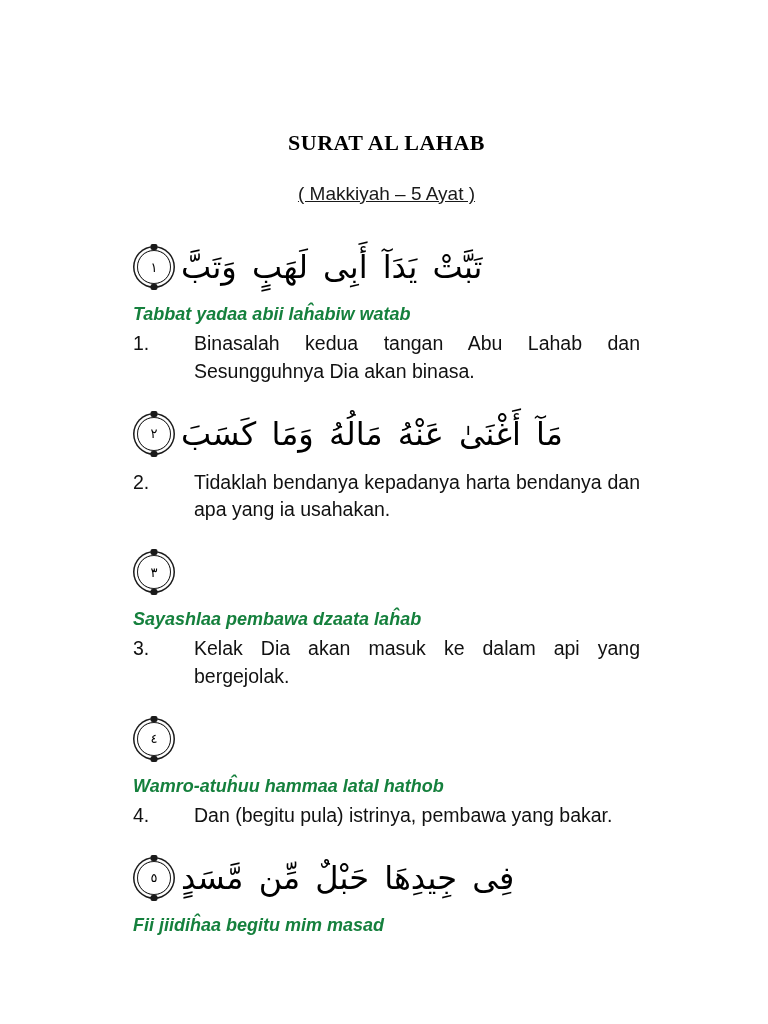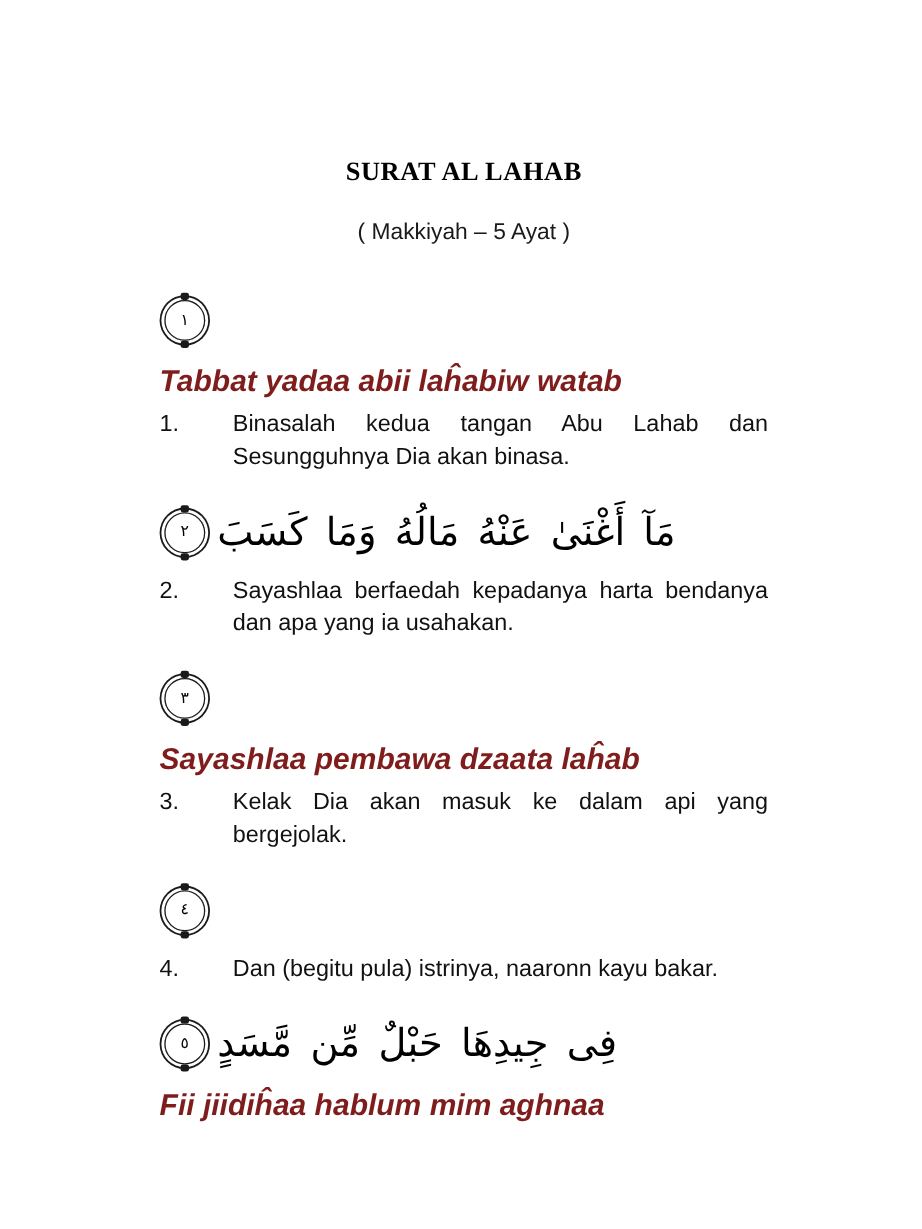--- a/index.html
+++ b/index.html
@@ -28,20 +28,21 @@
     font-size: 22px;
     letter-spacing: 0.5px;
     color: #000000;
     margin: 0 0 27px 0;
   }
   .doc-subtitle {
     text-align: center;
     font-size: 19px;
     color: #1a1a1a;
     margin: 0 0 24px 0;
+    text-decoration: underline;
   }
   .verse {
     margin-bottom: 10px;
   }
   .arabic-row {
     direction: rtl;
     text-align: left; 
     font-family: "DejaVu Sans", sans-serif;
     font-size: 32px;
     line-height: 1.0;
@@ -79,24 +80,24 @@
     width: 7px;
     height: 6px;
     background: #1a1a1a;
     border-radius: 2px;
   }
   .ayah-marker::before { top: -7px; }
   .ayah-marker::after  { bottom: -7px; }
   .translit {
     font-weight: bold;
     font-style: italic;
-    font-size: 25px;
+    font-size: 18px;
     line-height: 1.35;
     margin: 0 0 4px 0;
-    color: #7f1d1d;
+    color: #15803d;
   }
   .translation {
     display: flex;
     align-items: flex-start;
     font-size: 19.5px;
     line-height: 1.42;
     color: #111111;
   }
   .translation .num {
     flex: 0 0 28px;
@@ -111,40 +112,40 @@
 </head>
 <body>
 
 <div class="page">
 
   <h1 class="doc-title">SURAT AL LAHAB</h1>
   <p class="doc-subtitle">( Makkiyah – 5 Ayat )</p>
 
   <section class="verse">
     <div class="arabic-row">
-      <span class="ayah-marker">
+      <span class="arabic-inner">تَبَّتْ يَدَآ أَبِى لَهَبٍ وَتَبَّ</span><span class="ayah-marker">
           <span>١</span>
         </span>
     </div>
     <p class="translit">Tabbat yadaa abii laĥabiw watab</p>
     <div class="translation">
       <span class="num">1.</span>
       <span class="txt">Binasalah kedua tangan Abu Lahab dan Sesungguhnya Dia akan binasa.</span>
     </div>
   </section>
 
   <section class="verse">
     <div class="arabic-row">
       <span class="arabic-inner">مَآ أَغْنَىٰ عَنْهُ مَالُهُ وَمَا كَسَبَ</span><span class="ayah-marker">
           <span>٢</span>
         </span>
     </div>
     <div class="translation">
       <span class="num">2.</span>
-      <span class="txt">Sayashlaa berfaedah kepadanya harta bendanya dan apa yang ia usahakan.</span>
+      <span class="txt">Tidaklah bendanya kepadanya harta bendanya dan apa yang ia usahakan.</span>
     </div>
   </section>
 
   <section class="verse">
     <div class="arabic-row">
       <span class="ayah-marker">
           <span>٣</span>
         </span>
     </div>
     <p class="translit">Sayashlaa pembawa dzaata laĥab</p>
@@ -153,28 +154,29 @@
       <span class="txt">Kelak Dia akan masuk ke dalam api yang bergejolak.</span>
     </div>
   </section>
 
   <section class="verse">
     <div class="arabic-row">
       <span class="ayah-marker">
           <span>٤</span>
         </span>
     </div>
+    <p class="translit">Wamro-atuĥuu hammaa latal hathob</p>
     <div class="translation">
       <span class="num">4.</span>
-      <span class="txt">Dan (begitu pula) istrinya, naaronn kayu bakar.</span>
+      <span class="txt">Dan (begitu pula) istrinya, pembawa yang bakar.</span>
     </div>
   </section>
 
   <section class="verse">
     <div class="arabic-row">
       <span class="arabic-inner">فِى جِيدِهَا حَبْلٌ مِّن مَّسَدٍ</span><span class="ayah-marker">
           <span>٥</span>
         </span>
     </div>
-    <p class="translit">Fii jiidiĥaa hablum mim aghnaa</p>
+    <p class="translit">Fii jiidiĥaa begitu mim masad</p>
   </section>
 
 </div>
 
 </body></html>

